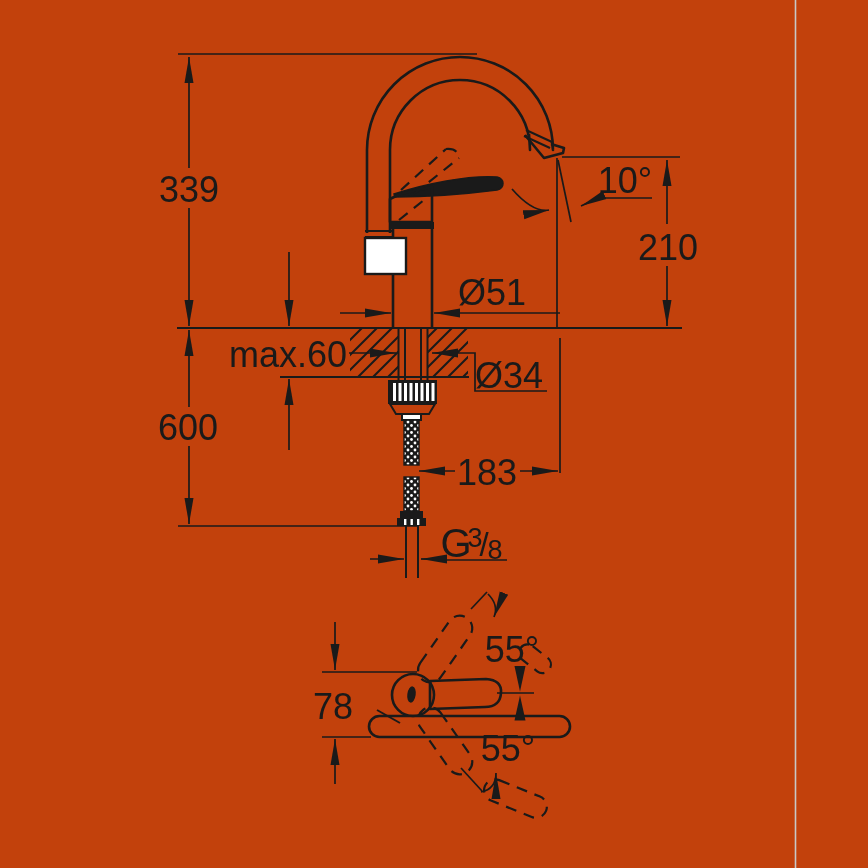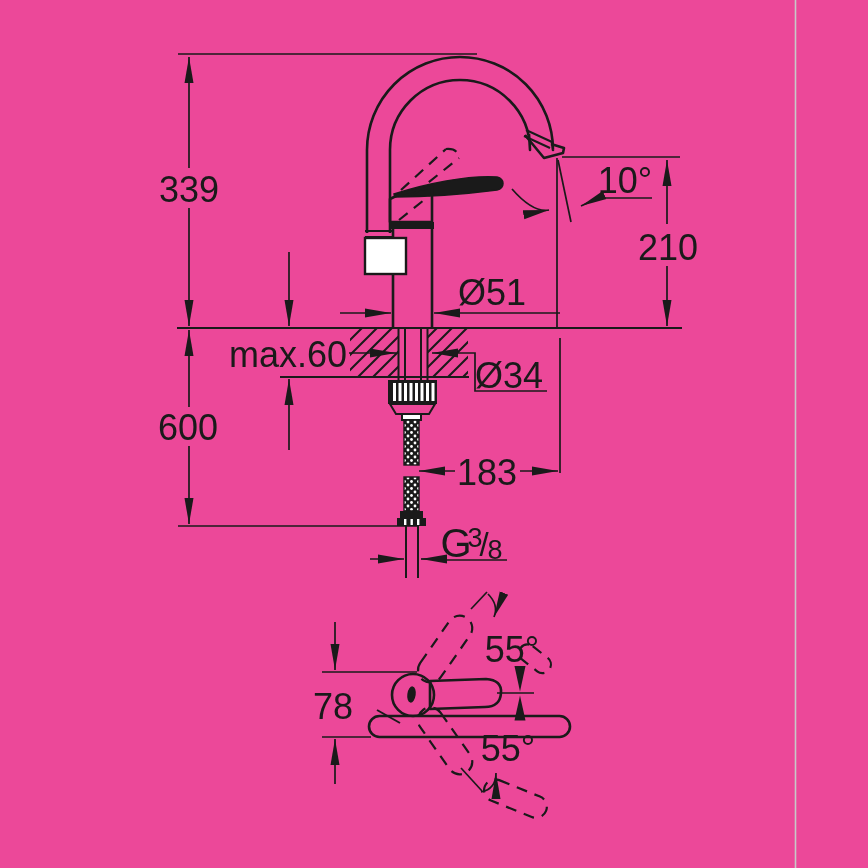--- a/index.html
+++ b/index.html
@@ -1,16 +1,16 @@
 <!DOCTYPE html>
 <html><head>
 <meta charset="utf-8">
 <style>
   html,body{margin:0;padding:0;background:#ffffff;}
-  .stage{position:relative;width:868px;height:868px;background:#ec4899;overflow:hidden;
+  .stage{position:relative;width:868px;height:868px;background:#c2410c;overflow:hidden;
          font-family:"Liberation Sans",sans-serif;}
   svg{display:block}
   text{font-family:"Liberation Sans",sans-serif;fill:#1a1a1a;}
   .dimtxt{font-size:36px;}
   .obj{fill:none;stroke:#1a1a1a;stroke-width:2.6;stroke-linecap:butt;stroke-linejoin:round;}
   .objthin{fill:none;stroke:#1a1a1a;stroke-width:2;}
   .dim{fill:none;stroke:#1a1a1a;stroke-width:1.7;}
   .dash{fill:none;stroke:#1a1a1a;stroke-width:2.2;stroke-dasharray:11 8;}
 </style>
 </head>

